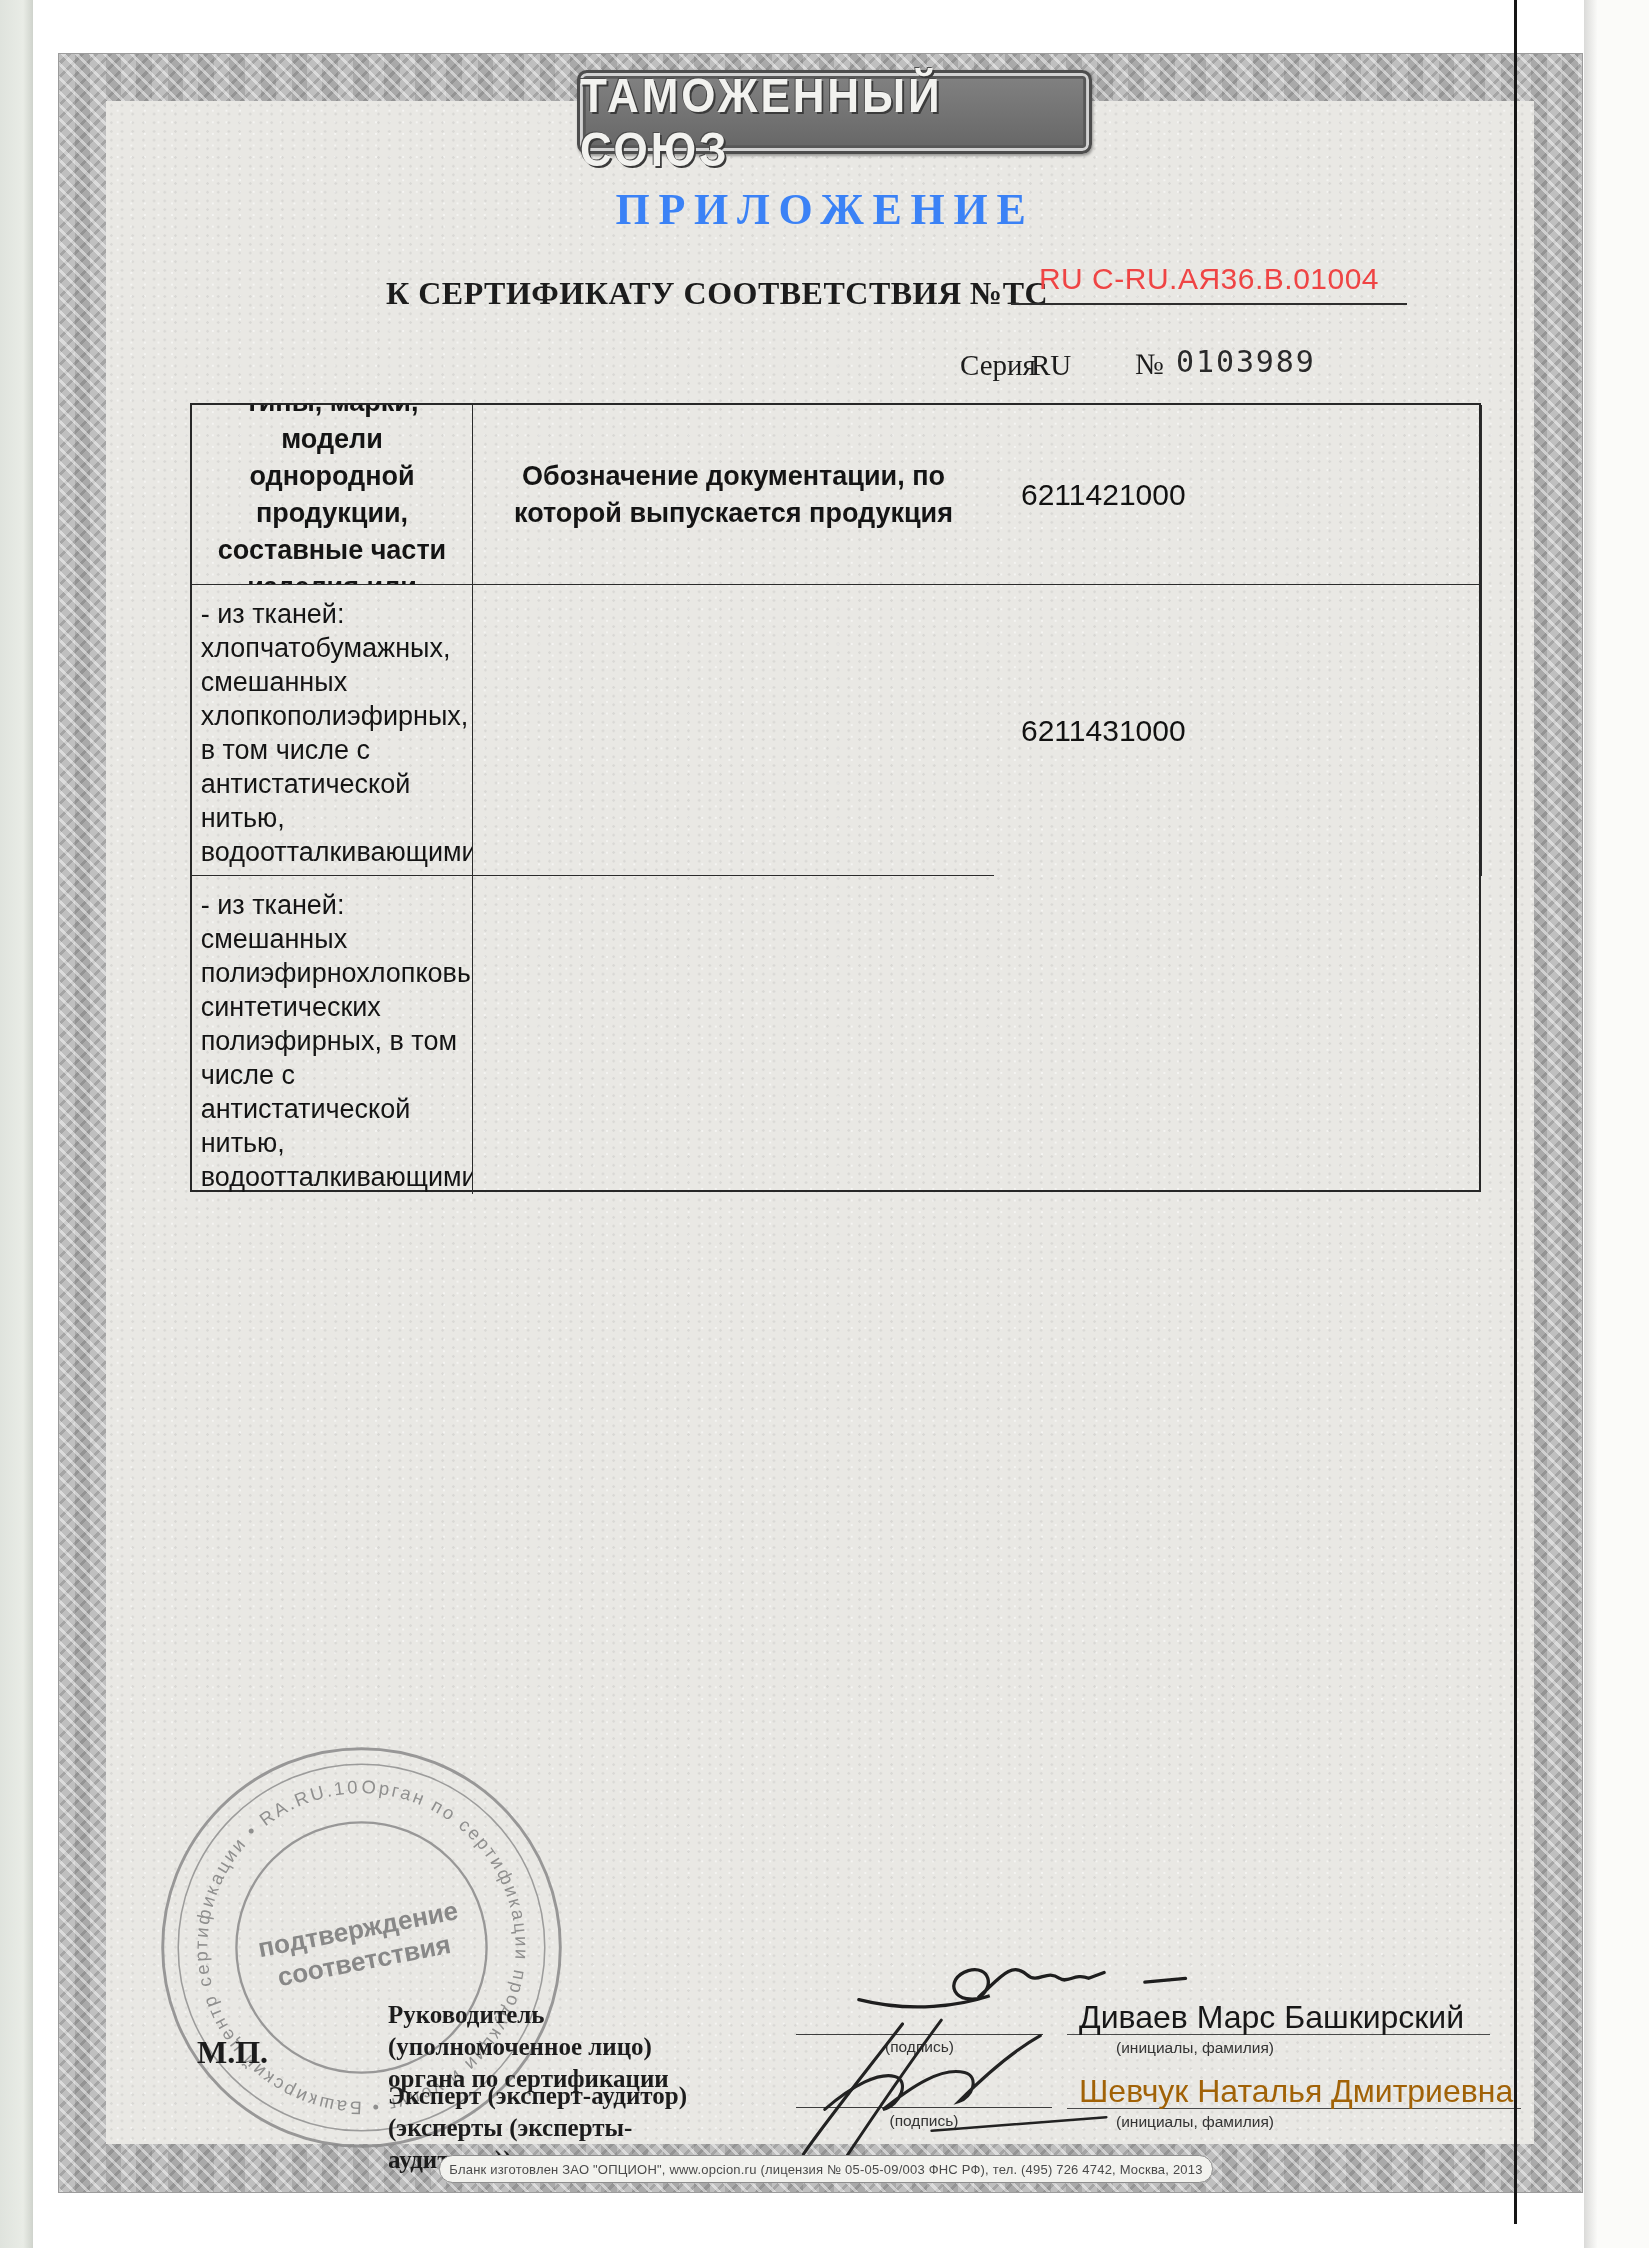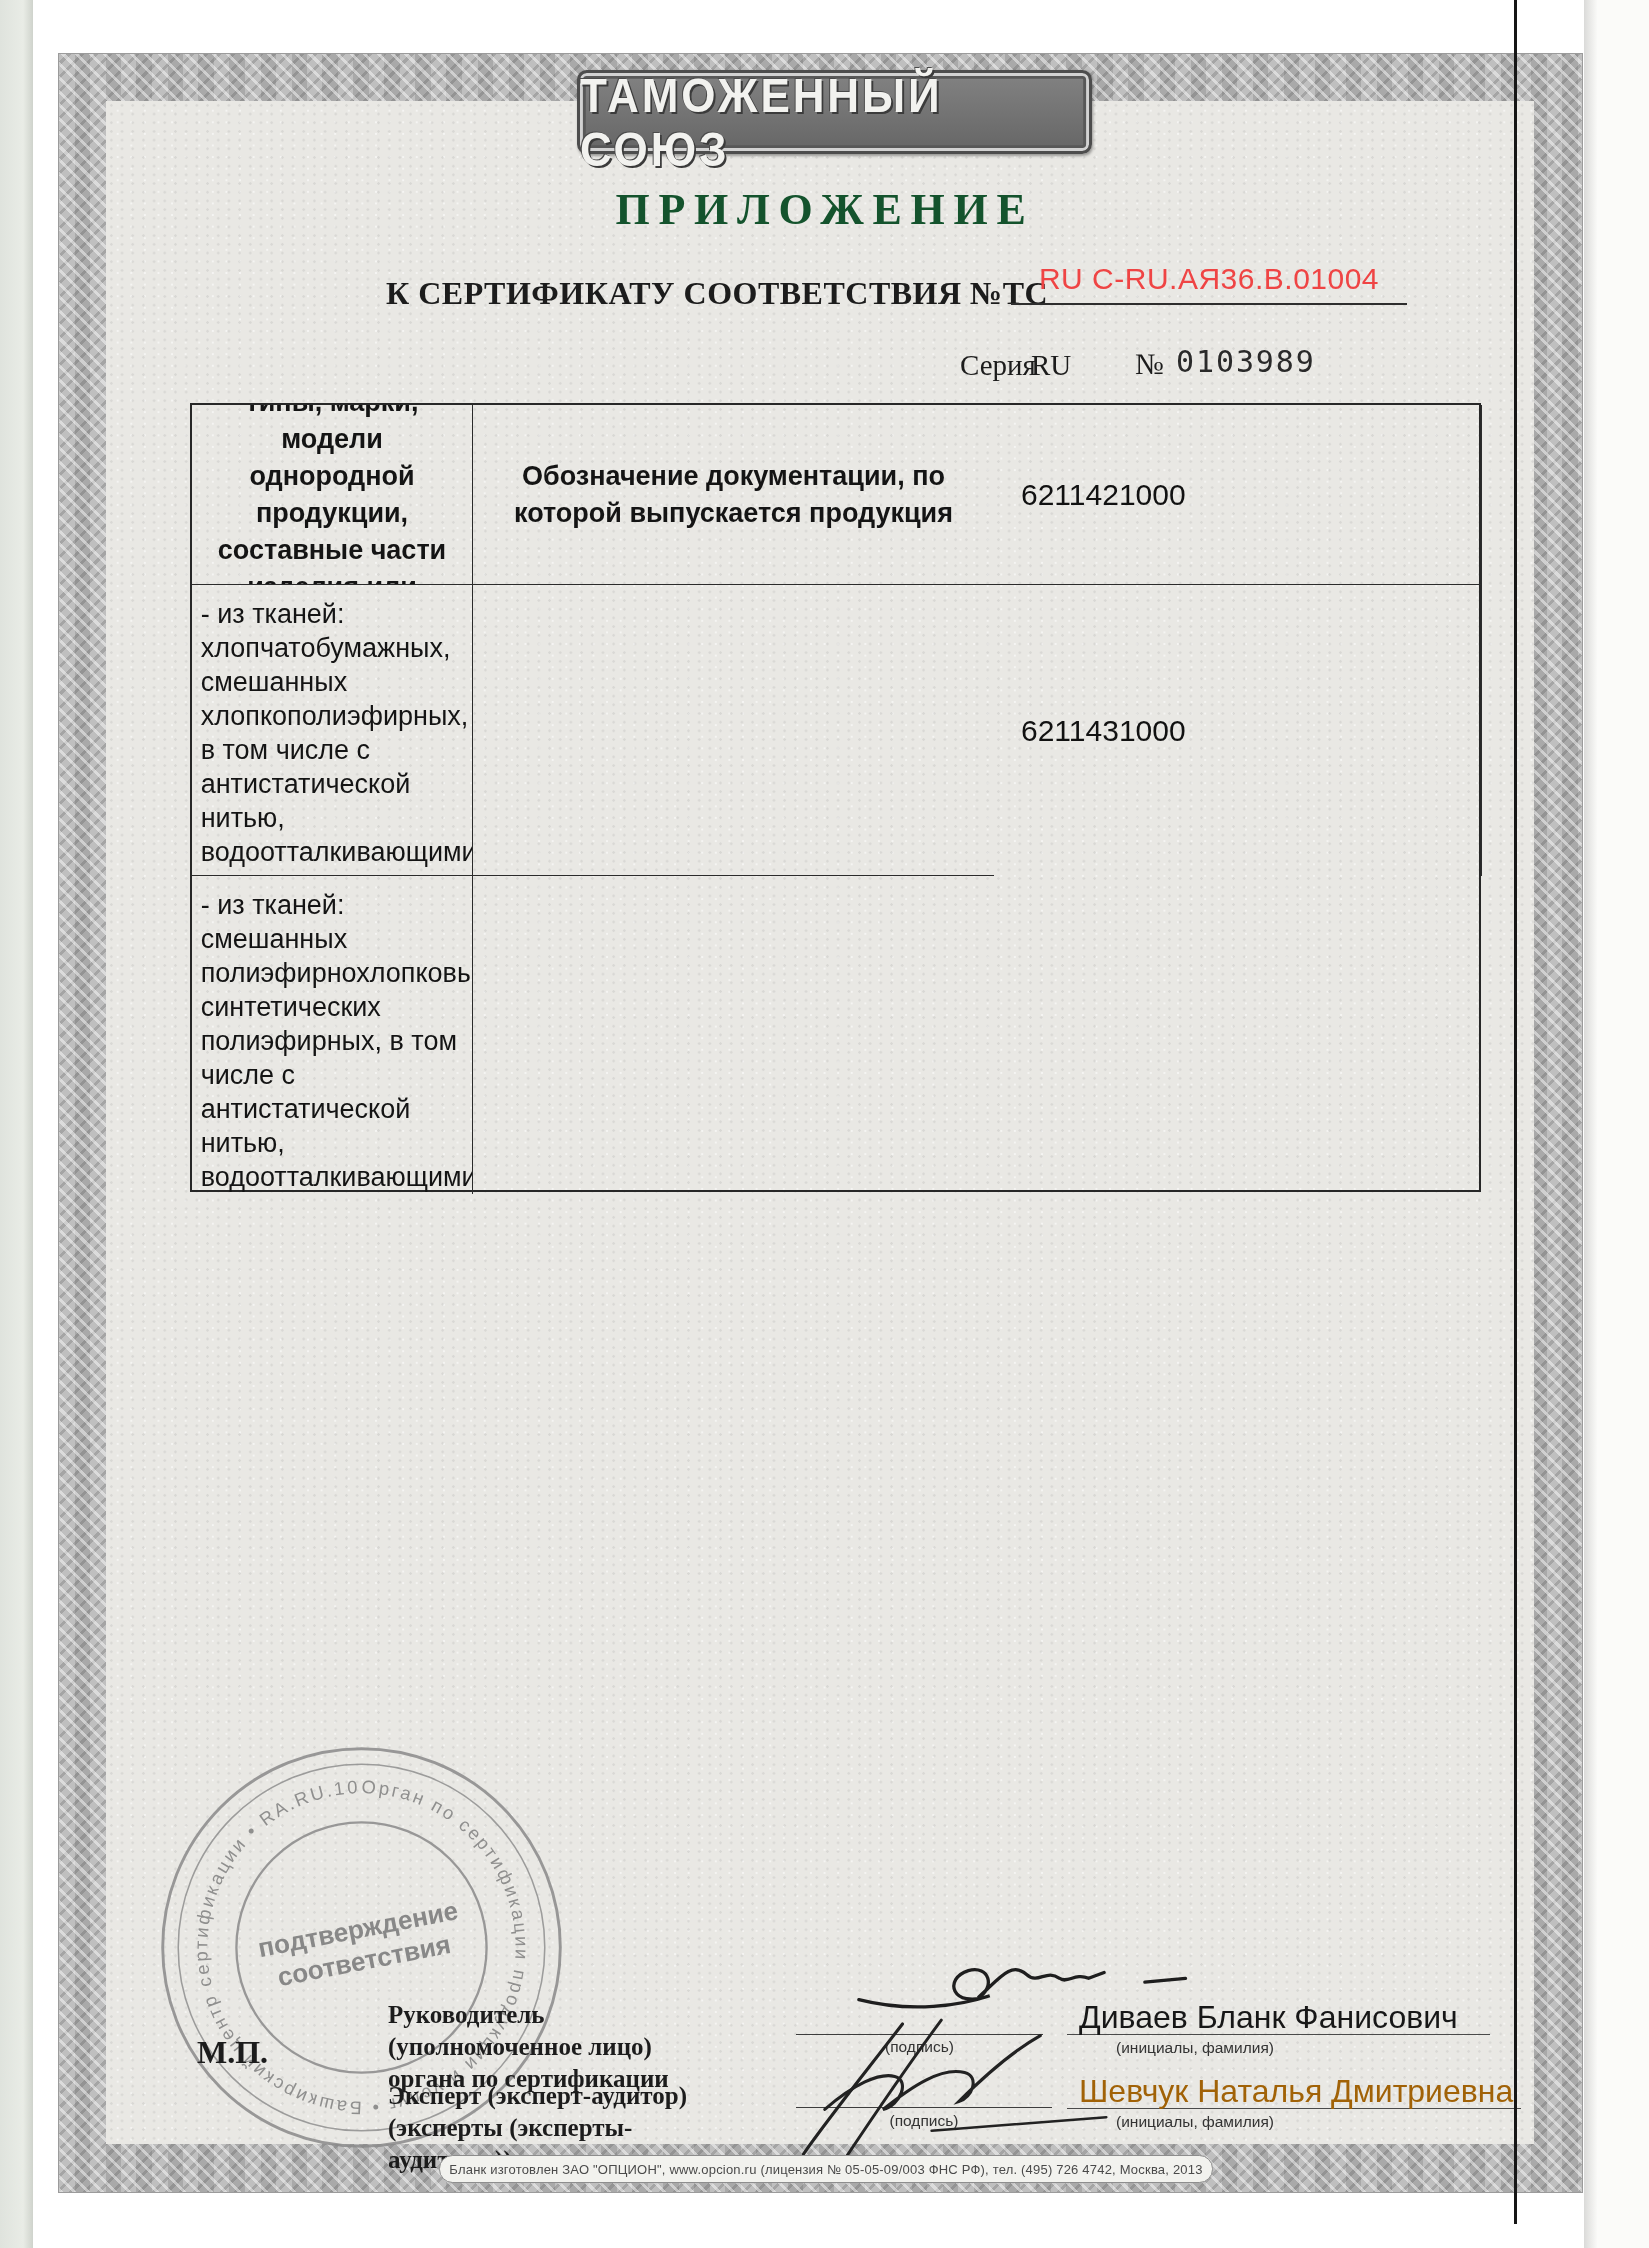--- a/index.html
+++ b/index.html
@@ -31,21 +31,21 @@
   
   .plaque{left:577px;top:70px;width:509px;height:78px;
      background:linear-gradient(#828282,#666666);
      border:3.9px solid #4d4d4d;border-radius:9.7px;
      box-shadow:inset 0 0 0 2.9px #d2d2d2, inset 0 0 0 5.8px #585858, 1px 1.9px 2.9px rgba(0,0,0,.35);
      display:flex;align-items:flex-start;justify-content:center;}
   .plaque span{font-weight:bold;font-size:44px;letter-spacing:2.9px;color:#f2f2ef;
      text-shadow:1.9px 1.9px 0 #3b3b3b,-1px -1px 0 #4a4a4a;transform:scaleY(1.08);}
 
   .doc-title{left:0;top:184px;width:1650px;text-align:center;
-     font-family:"Liberation Serif",serif;font-weight:bold;font-size:44px;letter-spacing:8.7px;color:#14532d;}
+     font-family:"Liberation Serif",serif;font-weight:bold;font-size:44px;letter-spacing:8.7px;color:#3b82f6;}
 
   .cert-label{left:386px;top:275px;font-family:"Liberation Serif",serif;
      font-weight:bold;font-size:32px;letter-spacing:0.5px;white-space:nowrap;}
   .cert-number{left:1011px;top:262px;width:396px;text-align:center;
      border-bottom:2.9px solid #2e2e2e;padding-bottom:6.8px;
      font-size:30px;letter-spacing:0.5px;color:#ef4444;white-space:nowrap;}
   .series-label{left:924px;top:349px;font-family:Liberation Serif, serif;font-size:29px;margin-left:36px;}
   .series-value{left:1031px;top:349px;font-family:"Liberation Serif",serif;font-size:29px;}
   .no-sign{left:1135px;top:347px;font-family:"Liberation Serif",serif;font-size:30px;}
   .blank-number{left:1176px;top:344px;font-family:"DejaVu Sans Mono",monospace;
@@ -158,21 +158,21 @@
   <path d="M300,34 L342,30" fill="none" stroke="#1e1e1e" stroke-width="3.4" stroke-linecap="round"></path>
 </svg>
 <svg class="abs scribble-2" viewBox="0 0 340 150">
   <path d="M120,8 C80,60 40,110 18,142" fill="none" stroke="#222" stroke-width="3.2" stroke-linecap="round"></path>
   <path d="M160,4 C120,58 84,112 60,148" fill="none" stroke="#222" stroke-width="3" stroke-linecap="round"></path>
   <path d="M40,96 C70,70 96,58 112,62 C128,66 118,92 100,96 C130,72 160,52 184,58 C200,62 192,84 178,88 C200,66 230,38 262,20" fill="none" stroke="#222" stroke-width="3.2" stroke-linecap="round"></path>
   <path d="M150,118 L330,104" fill="none" stroke="#222" stroke-width="2.6" stroke-linecap="round"></path>
 </svg>
 
 <div class="abs name-line-1"></div>
-<div class="abs name-1">Диваев Бланк Фанисович</div>
+<div class="abs name-1">Диваев Марс Башкирский</div>
 <div class="abs name-cap-1">(инициалы, фамилия)</div>
 
 <div class="abs name-line-2"></div>
 <div class="abs name-2">Шевчук Наталья Дмитриевна</div>
 <div class="abs name-cap-2">(инициалы, фамилия)</div>
 
 <div class="abs footer-pill">Бланк изготовлен ЗАО "ОПЦИОН", www.opcion.ru (лицензия № 05-05-09/003 ФНС РФ), тел. (495) 726 4742, Москва, 2013</div>
 
 <div class="abs scan-line"></div>
 <div class="abs page-edge-right"></div>

